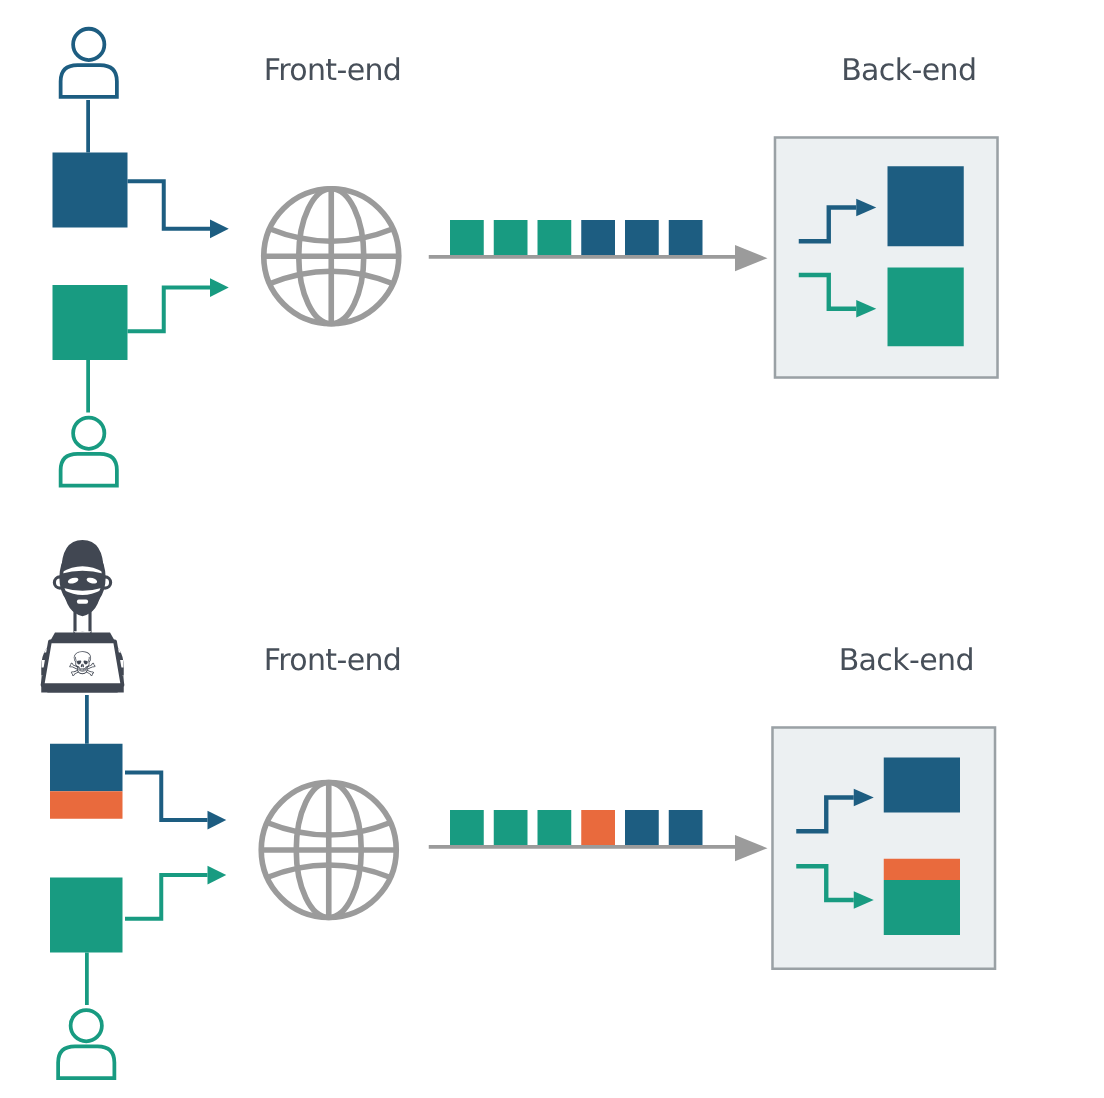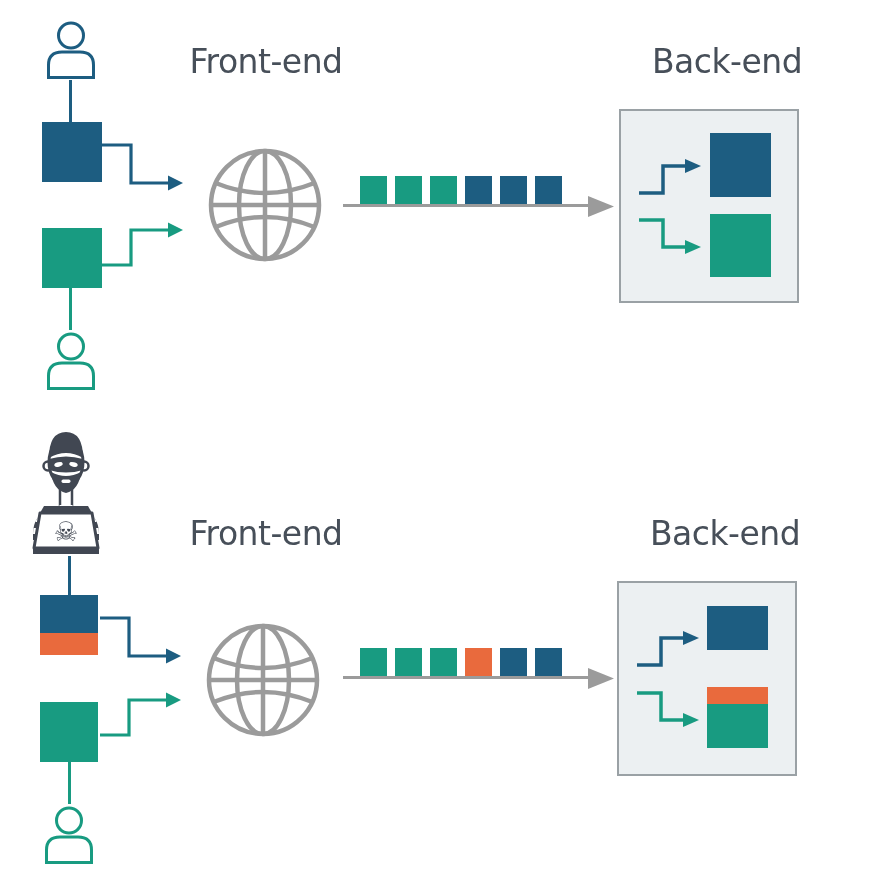--- a/index.html
+++ b/index.html
@@ -1,19 +1,19 @@
 <!DOCTYPE html>
 <html style="--blue: #1d5d81; --green: #189b81; --orange: #e96a3d; --gray: #9b9b9b; --dark: #414752; --text: #474f59; --boxbg: #ecf0f2; --boxborder: #9aa1a5;"><head>
 <meta charset="utf-8">
 <style>
   html,body{margin:0;padding:0;background:#ffffff;}
   .canvas{position:relative;width:883px;height:878px;background:#fff;overflow:hidden;
           font-family:"DejaVu Sans","Liberation Sans",sans-serif;}
   .abs{position:absolute;}
-  .label{font-size:33px;color:var(--text);text-align:center;white-space:nowrap;letter-spacing:-0.5px;}
+  .label{font-size:24px;color:var(--text);text-align:center;white-space:nowrap;letter-spacing:-0.5px;}
   .vline{width:3px;}
   .vline.c-blue{background:var(--blue);}
   .vline.c-green{background:var(--green);}
   .stack{display:flex;flex-direction:column;}
   .stack .seg{width:100%;}
   .c-blue{background:var(--blue);}
   .c-green{background:var(--green);}
   .c-orange{background:var(--orange);}
   .stream{display:flex;gap:8px;}
   .stream .sq{width:27px;height:29px;}

